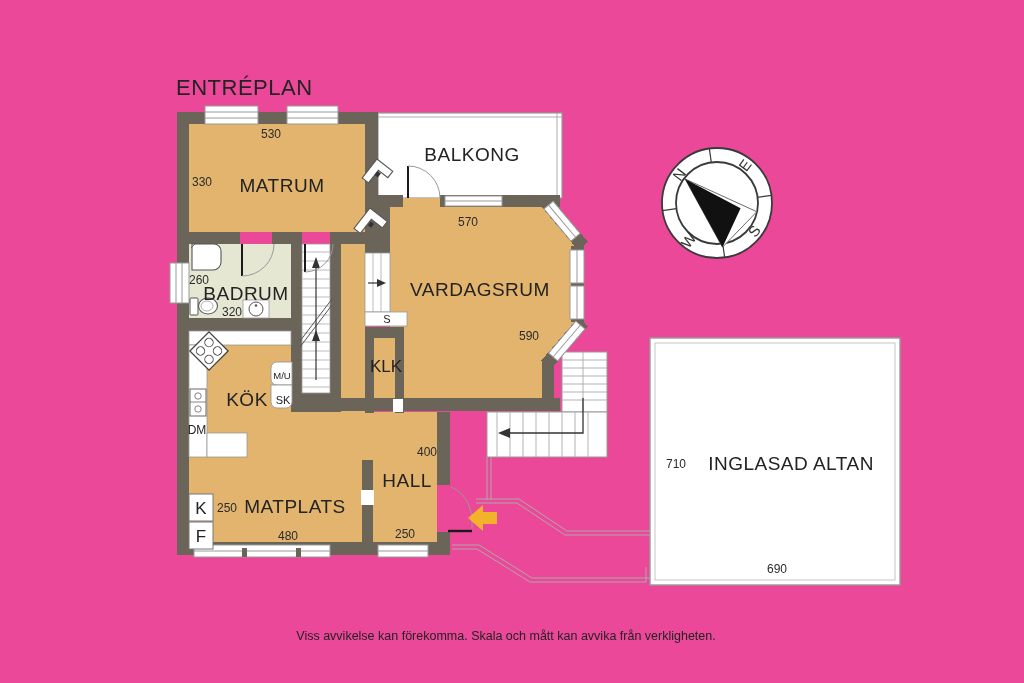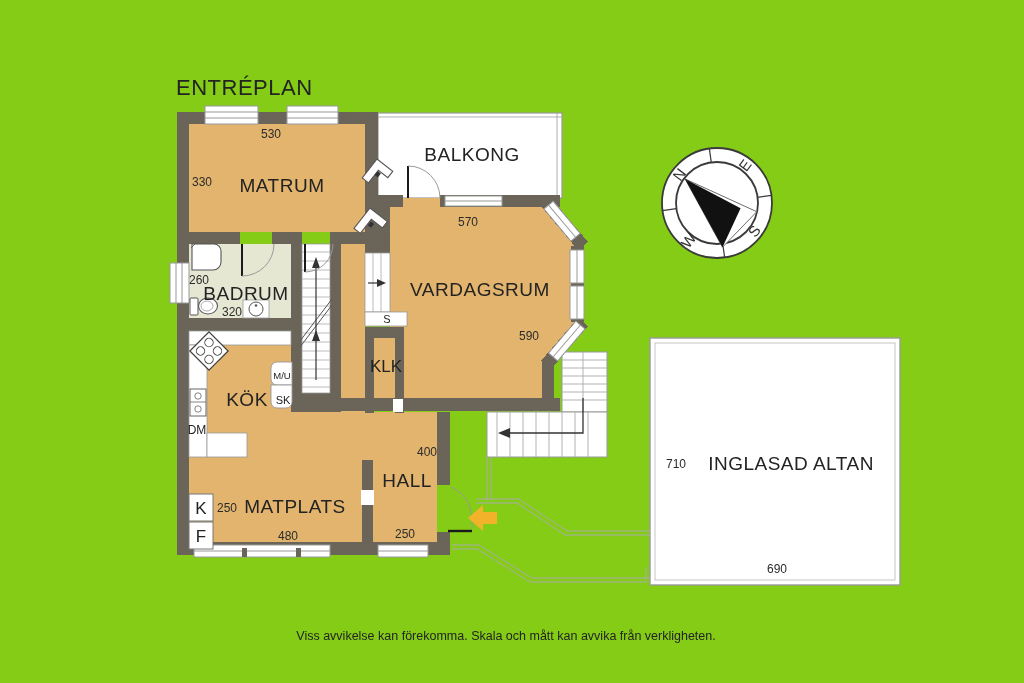--- a/index.html
+++ b/index.html
@@ -1,16 +1,16 @@
 <!DOCTYPE html>
 <html><head>
 <meta charset="utf-8">
 <style>
   html,body{margin:0;padding:0;background:#fff;}
-  .page{position:relative;width:1024px;height:683px;background:#84cc16;overflow:hidden;
+  .page{position:relative;width:1024px;height:683px;background:#ec4899;overflow:hidden;
         font-family:"Liberation Sans", sans-serif;}
   svg{display:block;}
   text{font-family:"Liberation Sans", sans-serif;fill:#232323;}
   .room-label{font-size:19px;letter-spacing:.5px;}
   .room-label-sm{font-size:17px;}
   .dim{font-size:12px;fill:#2b2b2b;}
   .tiny{font-size:10px;}
   .title{font-size:22px;font-weight:500;letter-spacing:.5px;}
   .footer{font-size:12.5px;}
   .appl{font-size:12px;}

